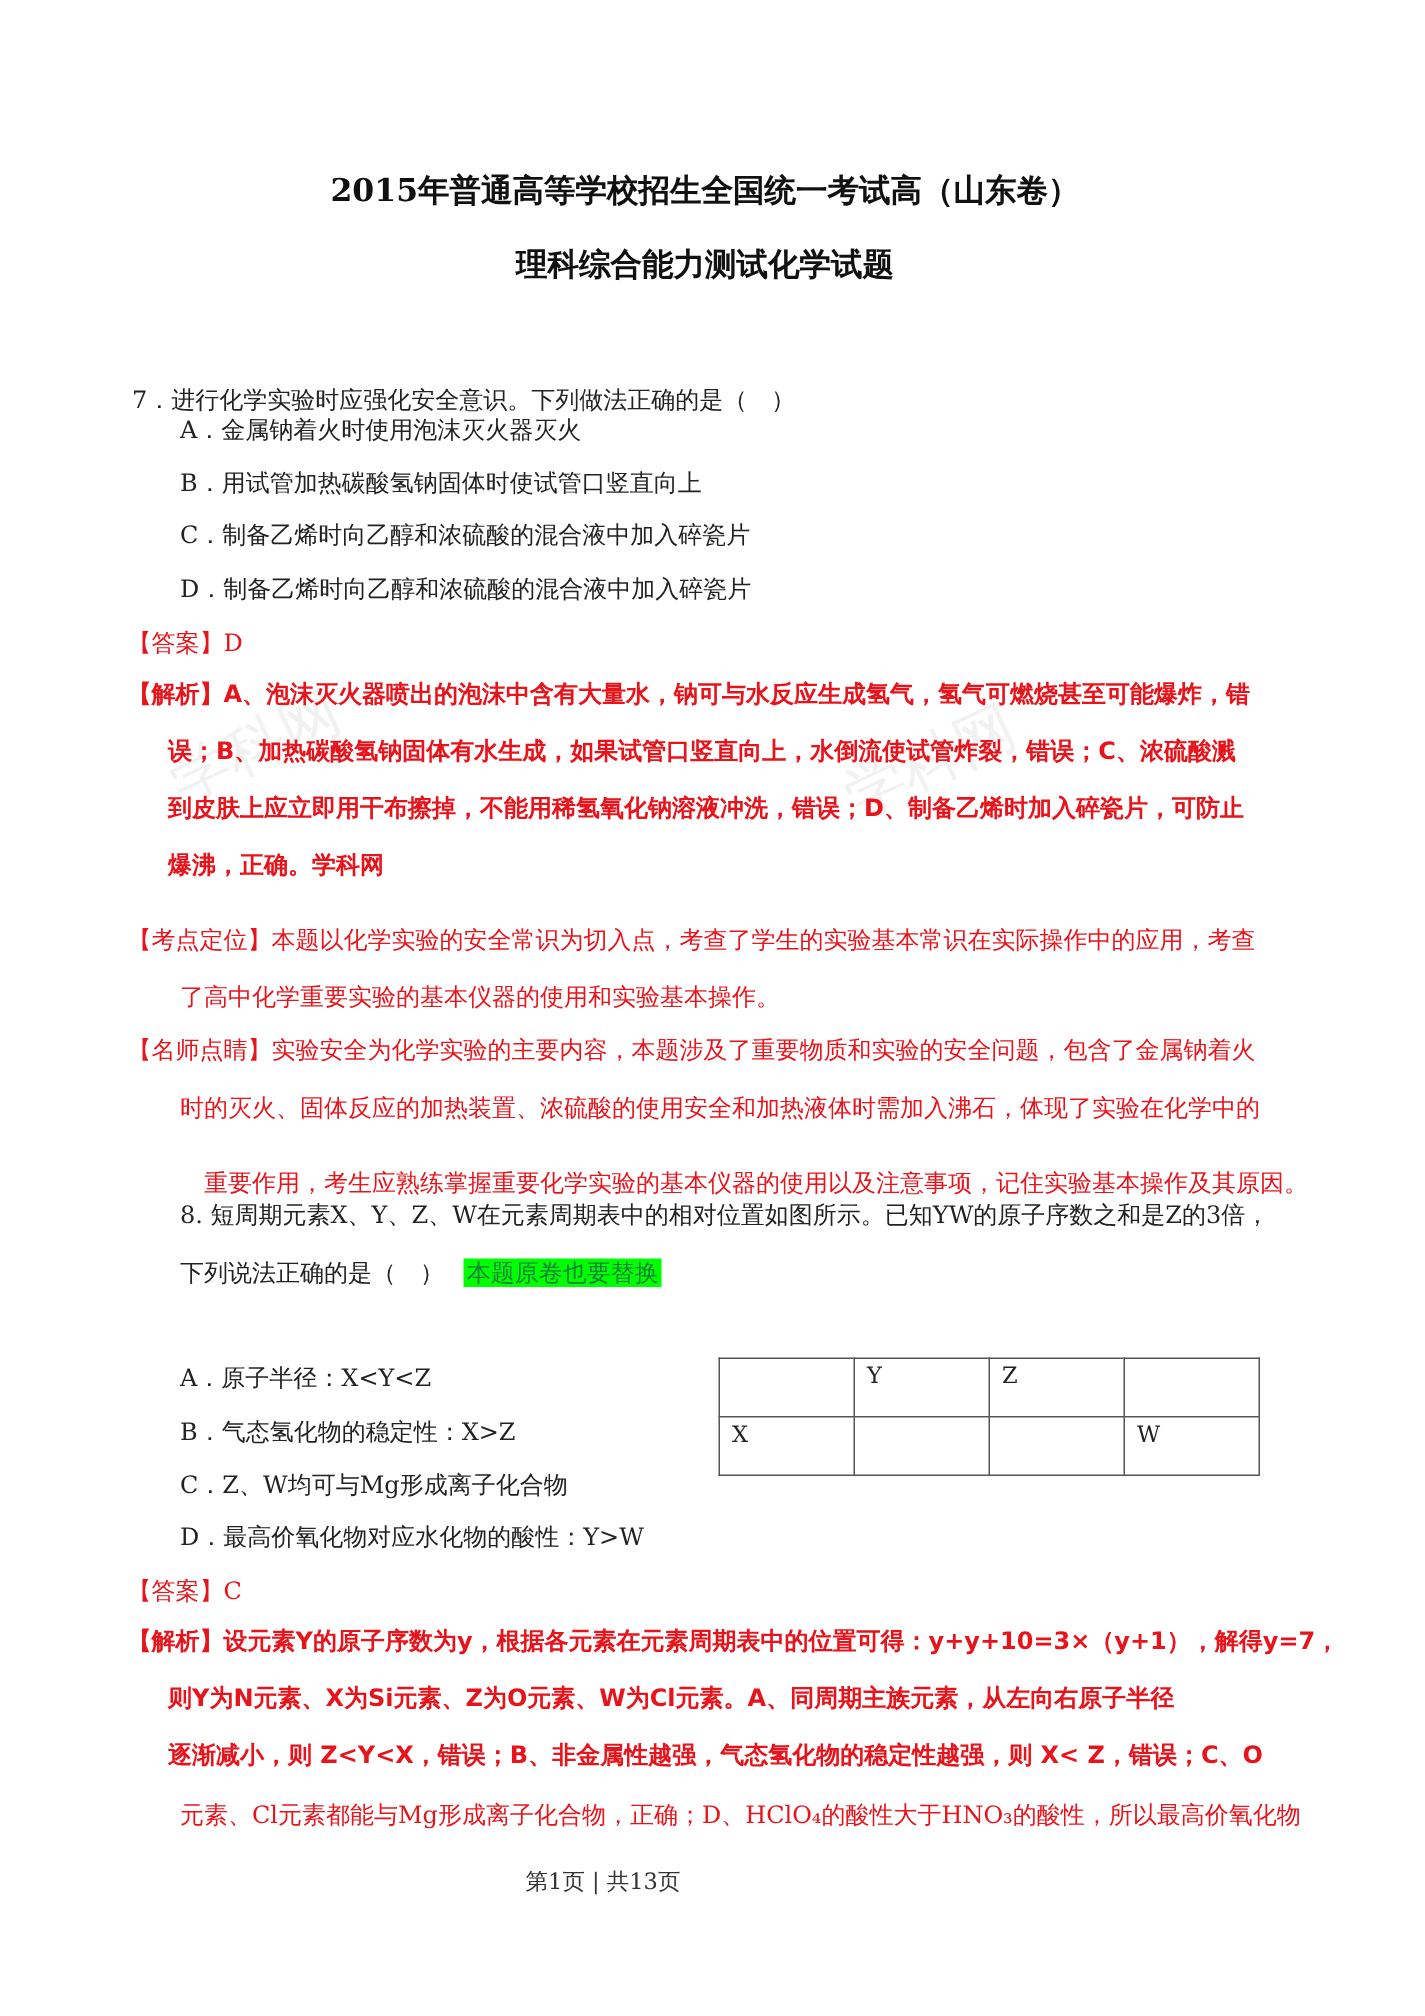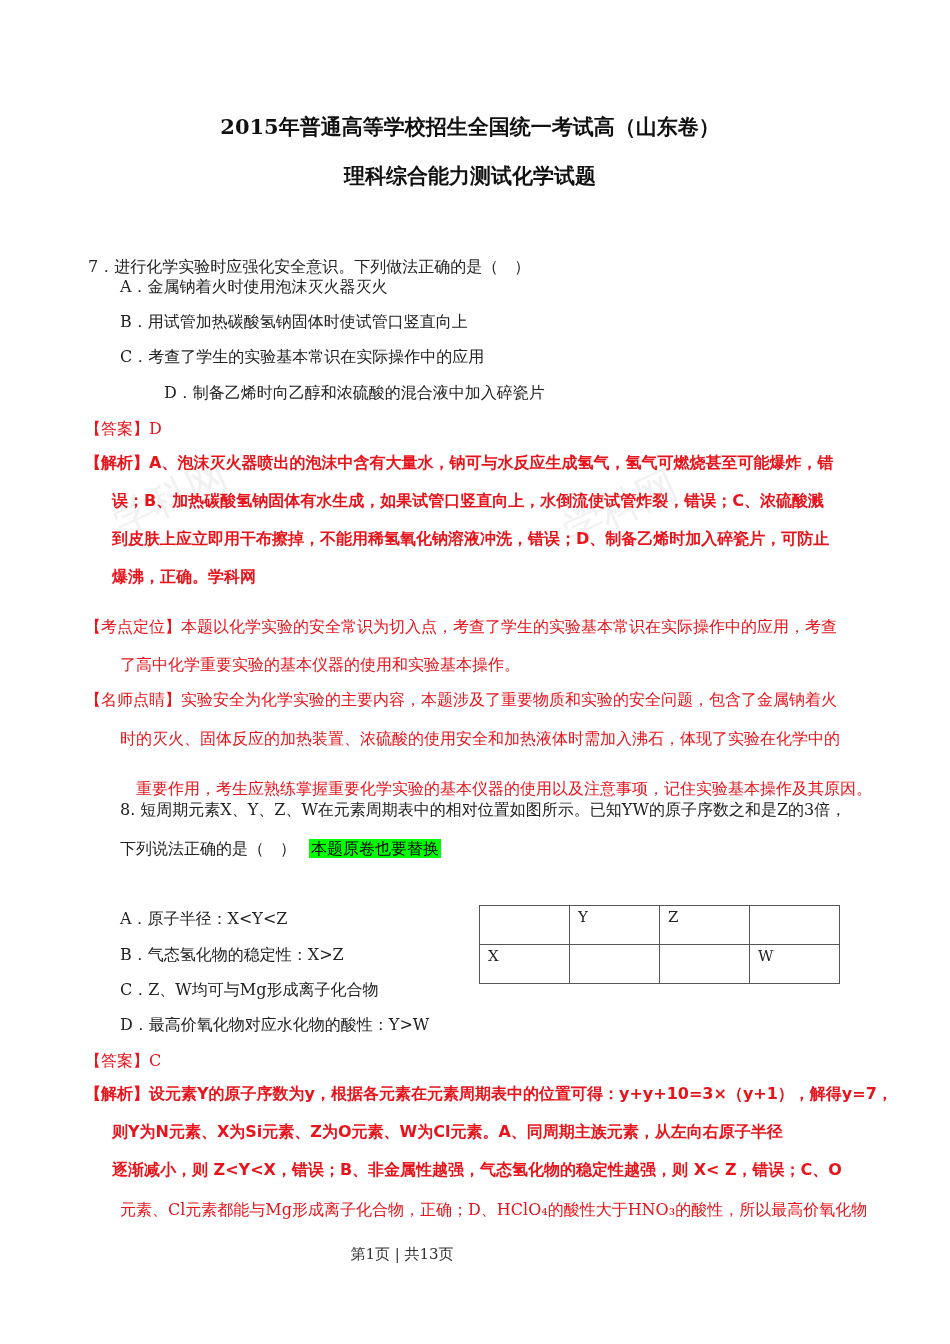--- a/index.html
+++ b/index.html
@@ -5,43 +5,43 @@
   html, body { margin: 0; padding: 0; background: #ffffff; }
   body { width: 950px; height: 1344px; position: relative; overflow: hidden;
          font-family: "DejaVu Serif", "Liberation Serif", serif; color: #222; }
   .title { position: absolute; left: 0; width: 940px; text-align: center;
            font-weight: bold; font-size: 21px; color: #111; }
   .t1 { top: 113px; }
   .t2 { top: 162px; }
   .line { position: absolute; font-size: 16px; white-space: nowrap; line-height: 20px; }
   .red { color: #e8141c; }
   .redb { color: #e8141c; font-weight: bold; font-family: "DejaVu Sans", "Liberation Sans", sans-serif; font-size: 16px; }
-  .hl { background: #00ff00; color: #000000; padding: 0 2px; }
+  .hl { background: #00ff00; color: #15803d; padding: 0 2px; }
   .ptable { position: absolute; left: 479px; top: 905px; border-collapse: collapse; }
   .ptable td { width: 73px; height: 34px; border: 1.5px solid #555; vertical-align: top;
                padding: 2px 8px; font-size: 15px; color: #222; }
   .footer { position: absolute; top: 1245px; left: 0; width: 804px; text-align: center;
             font-size: 15px; color: #333; }
   .watermark { position: absolute; color: rgba(200,200,200,0.25); font-size: 40px;
                font-family: "DejaVu Sans", sans-serif; transform: rotate(-25deg); pointer-events: none; }
 </style>
 </head>
 <body>
 
 <div class="watermark" style="left:110px;top:470px;">学科网</div>
 <div class="watermark" style="left:560px;top:480px;">学科网</div>
 
 <div class="title t1">2015年普通高等学校招生全国统一考试高（山东卷）</div>
 <div class="title t2">理科综合能力测试化学试题</div>
 
 <div class="line" style="left:88px;top:257px;">7．进行化学实验时应强化安全意识。下列做法正确的是（　）</div>
 <div class="line" style="left:120px;top:277px;">A．金属钠着火时使用泡沫灭火器灭火</div>
 <div class="line" style="left:120px;top:312px;">B．用试管加热碳酸氢钠固体时使试管口竖直向上</div>
-<div class="line" style="left:120px;top:347px;">C．考查了学生的实验基本常识在实际操作中的应用</div>
-<div class="line" style="left:120px;top:383px;margin-left:44px;">D．制备乙烯时向乙醇和浓硫酸的混合液中加入碎瓷片</div>
+<div class="line" style="left:120px;top:347px;">C．制备乙烯时向乙醇和浓硫酸的混合液中加入碎瓷片</div>
+<div class="line" style="left:120px;top:383px;">D．制备乙烯时向乙醇和浓硫酸的混合液中加入碎瓷片</div>
 
 <div class="line red" style="left:85px;top:419px;">【答案】D</div>
 <div class="line redb" style="left:85px;top:453px;">【解析】A、泡沫灭火器喷出的泡沫中含有大量水，钠可与水反应生成氢气，氢气可燃烧甚至可能爆炸，错</div>
 <div class="line redb" style="left:112px;top:491px;">误；B、加热碳酸氢钠固体有水生成，如果试管口竖直向上，水倒流使试管炸裂，错误；C、浓硫酸溅</div>
 <div class="line redb" style="left:112px;top:529px;">到皮肤上应立即用干布擦掉，不能用稀氢氧化钠溶液冲洗，错误；D、制备乙烯时加入碎瓷片，可防止</div>
 <div class="line redb" style="left:112px;top:567px;">爆沸，正确。学科网</div>
 
 <div class="line red" style="left:85px;top:617px;">【考点定位】本题以化学实验的安全常识为切入点，考查了学生的实验基本常识在实际操作中的应用，考查</div>
 <div class="line red" style="left:120px;top:655px;">了高中化学重要实验的基本仪器的使用和实验基本操作。</div>
 

